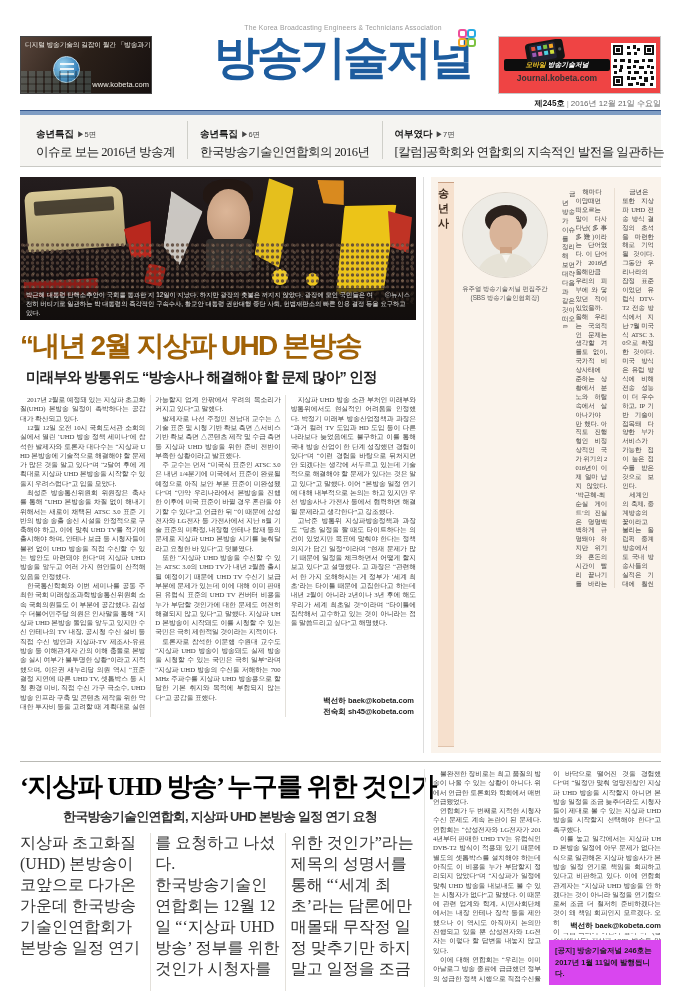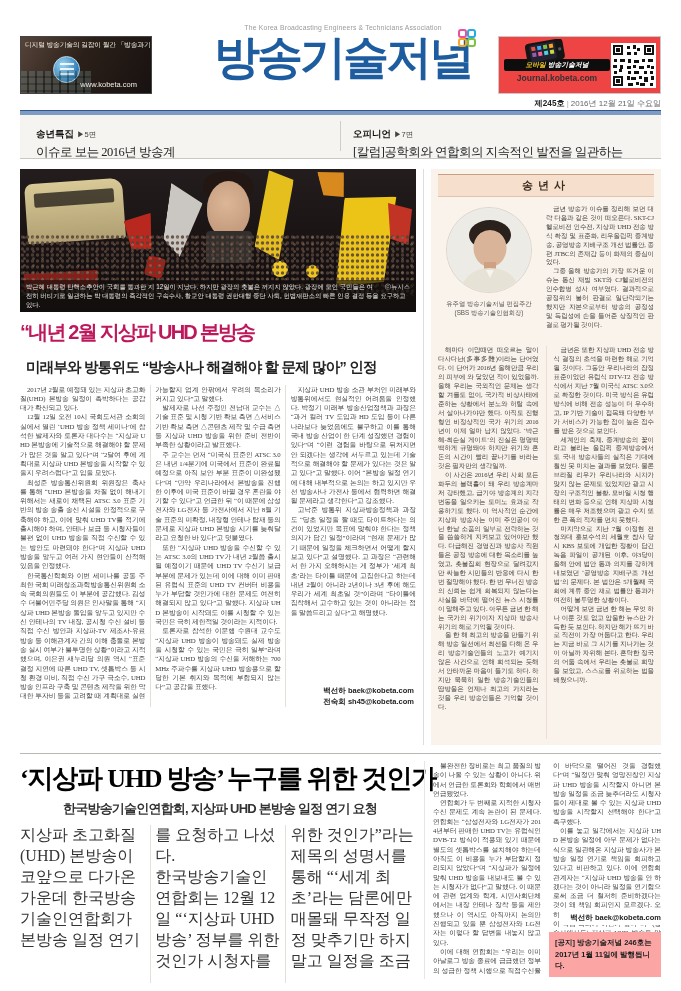--- a/index.html
+++ b/index.html
@@ -21,52 +21,52 @@
   .ad-logo-circle {
     position:absolute; left:32px; top:19px; width:27px; height:27px; border-radius:50%;
     background:radial-gradient(circle at 35% 30%, #9ed6f2, #2a77b4 70%, #174f80);
     border:1px solid #bcd9ec;
   }
   .ad-logo-circle:before { content:""; position:absolute; left:6px; top:6px; width:14px; height:14px;
     background:repeating-linear-gradient(#fff 0 2px, transparent 2px 5px); opacity:.85; }
   .ad-screens { position:absolute; left:0; bottom:0; width:70px; height:22px;
     background:repeating-linear-gradient(90deg, rgba(120,170,170,.35) 0 6px, rgba(20,20,20,.6) 6px 8px),
                repeating-linear-gradient(rgba(160,200,210,.25) 0 5px, rgba(10,10,10,.5) 5px 7px); opacity:.5; }
-  .ad-url { position:absolute; right:14px; bottom:4px; color:#f0ede6; font-family:"Liberation Sans",sans-serif; font-size:7.5px; }
+  .ad-url { position:absolute; right:2px; bottom:4px; color:#f0ede6; font-family:"Liberation Sans",sans-serif; font-size:7.5px; }
   .logo-block { position:absolute; left:168px; top:8px; width:310px; text-align:center; }
   .assoc { font-family:"Liberation Sans",sans-serif; font-size:6.8px; color:#9a9a9a; letter-spacing:.2px; }
   .logo-row { position:relative; margin-top:2px; display:inline-block; }
   .logo-text { font-family:"Liberation Sans",sans-serif; font-weight:bold; font-size:46px; line-height:1.05;
     color:#1d5c9e; letter-spacing:-3px; }
   .logo-mark { position:absolute; right:-4px; top:-4px; width:18px; height:18px; }
   .mobile-box { position:absolute; right:0; top:20px; width:163px; height:58px; border:1px solid #c8c8c8; background:#ef4444; }
   .mb-left { position:absolute; left:5px; top:2px; width:106px; }
   .mb-phone { display:block; margin:0 0 0 14px; }
   .mb-strip { background:#0d0d0d; border-radius:2px; padding:1px 3px; text-align:center; white-space:nowrap;
     font-family:"Liberation Sans",sans-serif; font-size:6.8px; font-style:italic; font-weight:bold; margin-top:-6px; }
   .mb-strip .w1 { color:#f0c62c; } .mb-strip .w2 { color:#fff; }
   .mb-url { text-align:center; font-family:"Liberation Sans",sans-serif; font-weight:bold; font-size:8.5px; color:#333; margin-top:2px; }
   .mb-qr { position:absolute; right:4px; top:6px; }
   .issue-line { position:absolute; right:0; top:82px; font-family:"Liberation Sans",sans-serif; font-size:8px; color:#666; }
   .issue-line b { color:#222; font-size:8.2px; }
   .issue-line .sep { color:#aaa; margin:0 2px; }
   
   .rule-navy { height:1px; background:#35568a; }
   .rule-blue { height:4px; background:#7e9cc3; }
-  .toc { display:flex; background:#f5f4f1; border-bottom:1px solid #c9c9c4; padding:6px 4px 7px; height:44px; }
+  .toc { display:flex; background:#f5f4f1; border-bottom:1px solid #c9c9c4; padding:6px 4px 7px; height:52px; }
   .toc-item { flex:1; padding:2px 12px; cursor:pointer; }
   .toc-item + .toc-item { border-left:1px solid #cfcfc9; }
   .toc-head { font-family:"Liberation Sans",sans-serif; font-weight:bold; font-size:9.5px; color:#111; }
   .toc-page { font-family:"Liberation Sans",sans-serif; font-size:7.5px; color:#444; margin-left:3px; }
   .toc-title { font-size:12.5px; color:#222; margin-top:3px; letter-spacing:-0.5px; white-space:nowrap; }
   
   .top-row { display:flex; margin-top:10px; height:576px; }
   .lead { width:396px; }
   .v-div { width:1px; background:#ddd; margin:0 7px; }
-  .yearend { flex:1; background:#faf3eb; padding:5px 7px 6px; display:flex; flex-direction:column; }
+  .yearend { flex:1; background:#faf3eb; padding:5px 7px 6px; display:flex; flex-direction:row; }
   
   .photo { position:relative; width:396px; height:143px; overflow:hidden;
     background:linear-gradient(180deg,#241d1e 0%, #181213 55%, #0e0b0c 100%); }
   .photo div { position:absolute; }
   .ph-bus { left:6px; top:12px; width:98px; height:60px; border-radius:8px 12px 2px 2px;
     background:linear-gradient(#d8c997, #af9f72); transform:rotate(-4deg); }
   .ph-bus-win { left:14px; top:22px; width:80px; height:14px; background:rgba(30,24,20,.75); border-radius:2px; transform:rotate(-4deg); }
   .ph-white-flag { left:146px; top:16px; width:34px; height:72px; background:#d9d6d0;
     clip-path:polygon(0 0,100% 22%,55% 100%,0 78%); transform:rotate(8deg); opacity:.92; }
   .ph-red1 { left:106px; top:46px; width:28px; height:36px; background:#b8281e;
@@ -88,22 +88,22 @@
   .ph-balloon2 { left:286px; top:96px; width:13px; height:13px; border-radius:50%; background:#eec61e; }
   .ph-banner-red { left:4px; bottom:24px; width:74px; height:16px; background:rgba(160,30,25,.85); transform:rotate(-3deg); }
   .ph-crowd { left:0; bottom:16px; width:100%; height:62px;
     background-image:radial-gradient(circle, rgba(205,175,140,.28) 1px, transparent 1.7px),
                      radial-gradient(circle, rgba(85,65,55,.85) 1.2px, transparent 2.1px);
     background-size:9px 7px, 5px 6px; }
   .photo-caption { position:absolute; left:0; right:0; bottom:0; background:rgba(22,17,14,.66);
     color:#eee; font-family:"Liberation Sans",sans-serif; font-size:6.3px; line-height:1.45; padding:2px 6px 3px; }
   .photo-caption .credit { float:right; color:#ddd; margin-left:6px; }
   
-  .lead h1 { font-family:"Liberation Sans",sans-serif; font-size:20px; font-weight:800; color:#be185d;
-    letter-spacing:-1.8px; line-height:1.18; margin:9px 0 13px; }
+  .lead h1 { font-family:"Liberation Sans",sans-serif; font-size:28px; font-weight:800; color:#a16207;
+    letter-spacing:-1.8px; line-height:1.18; margin:9px 0 6px; }
   .h1-l2 { padding-left:15px; }
   .lead .subhead { font-family:"Liberation Sans",sans-serif; font-size:14.5px; font-weight:bold; color:#222;
     letter-spacing:-0.8px; margin:0 0 8px 6px; white-space:nowrap; }
   .body-wrap { position:relative; }
   .body3 { column-count:3; column-gap:10px; column-fill:auto; column-rule:1px solid #e3e0da; height:322px; overflow:hidden; }
   .body3 p, .ye-intro p, .ye-col p, .body2 p {
     font-size:6.8px; line-height:9.3px; text-align:justify; text-indent:7px; color:#3b3b3b;
     letter-spacing:-0.1px; word-break:break-all; }
   .byline-abs { position:absolute; right:2px; bottom:0; background:#fff; padding:2px 0 0 10px; text-align:right; }
   .byline-abs p { font-family:"Liberation Sans",sans-serif; font-size:7.5px; font-weight:bold; color:#222;
@@ -125,21 +125,21 @@
   .second-left { width:396px; }
   .second-left h1 { font-family:"Liberation Serif",serif; font-weight:bold; font-size:26px; letter-spacing:-1.2px;
     color:#000; margin:0 0 4px; white-space:nowrap; }
   .second-subhead { font-family:"Liberation Sans",sans-serif; font-size:13px; color:#333; letter-spacing:-0.8px;
     margin:0 0 7px 4px; white-space:nowrap;text-align:center; }
   .second-body { column-count:3; column-gap:10px; column-fill:auto; column-rule:1px solid #e3e0da; height:158px; overflow:hidden; }
   .second-right { flex:1; margin-left:8px; padding-left:8px; border-left:1px solid #e6e6e2; position:relative; }
   .body2 { column-count:2; column-gap:12px; column-fill:auto; height:218px; overflow:hidden; }
   .second-byline { position:absolute; right:0; bottom:54px; background:#fff; padding:2px 0 2px 10px;
     font-family:"Liberation Sans",sans-serif; font-size:7.5px; font-weight:bold; color:#222; }
-  .notice { position:absolute; right:0; bottom:2px; width:112px; background:#fca5a5; padding:5px 6px;
+  .notice { position:absolute; right:0; bottom:2px; width:112px; background:#d946ef; padding:5px 6px;
     font-family:"Liberation Sans",sans-serif; font-weight:bold; font-size:7.5px; line-height:1.55; color:#1d1d1d; }
 </style>
 </head>
 <body>
 
 <div class="page">
 
   <header class="masthead">
     <div class="ad-box">
       <div class="ad-line1">디지털 방송기술의 길잡이 월간 「방송과기술」</div>
@@ -239,21 +239,25 @@
 
   <div class="rule-navy"></div>
   <div class="rule-blue"></div>
 
   <nav class="toc">
     <div class="toc-item">
       <span class="toc-head">송년특집</span><span class="toc-page">▶5면</span>
       <div class="toc-title">이슈로 보는 2016년 방송계</div>
     </div>
     <div class="toc-item">
-      <span class="toc-head">오피니언</span><span class="toc-page">▶7면</span>
+      <span class="toc-head">송년특집</span><span class="toc-page">▶6면</span>
+      <div class="toc-title">한국방송기술인연합회의 2016년</div>
+    </div>
+    <div class="toc-item">
+      <span class="toc-head">여부였다</span><span class="toc-page">▶7면</span>
       <div class="toc-title">[칼럼]공학회와 연합회의 지속적인 발전을 일관하는</div>
     </div>
   </nav>
 
   <main class="top-row">
 
     <section class="lead">
       <figure class="photo">
         <div class="ph-bus"></div>
         <div class="ph-bus-win"></div>

